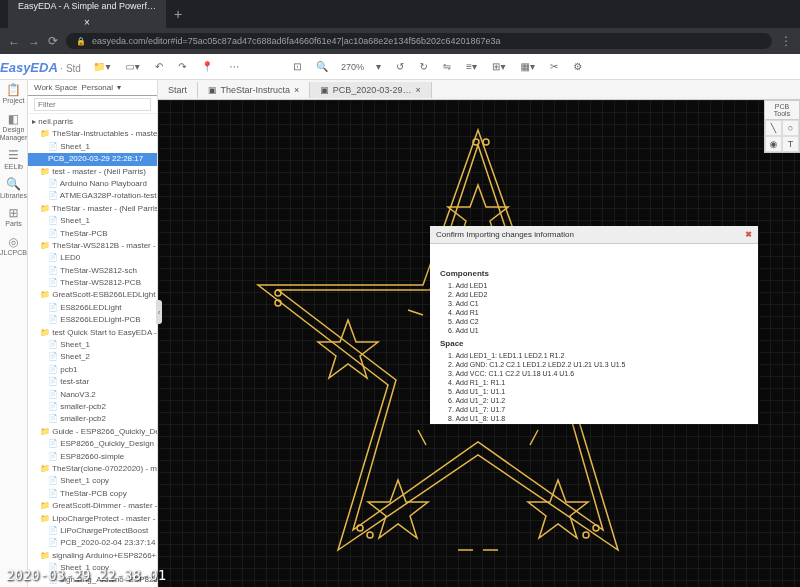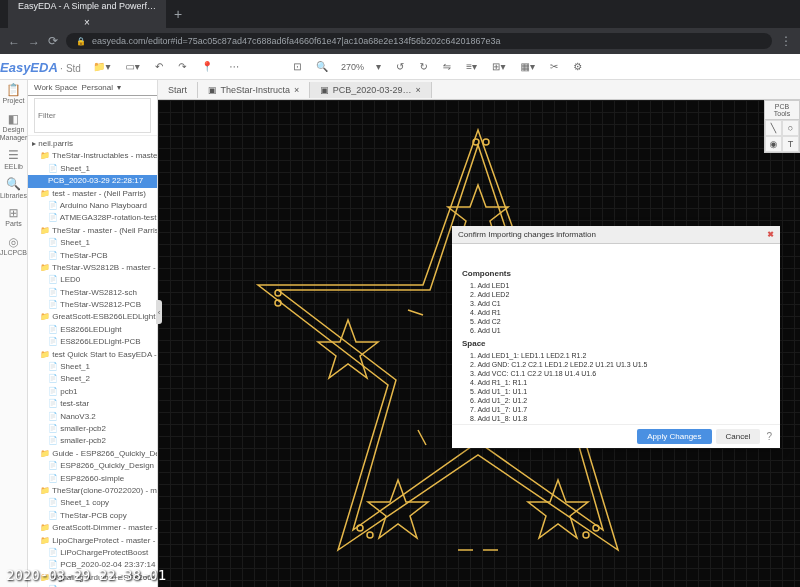--- a/index.html
+++ b/index.html
@@ -18,40 +18,40 @@
 .std { color:#888; font-size:10px; margin-left:2px; }
 .tool-ico { color:#666; font-size:10px; padding:0 3px; }
 .zoom-txt { color:#666; font-size:9px; }
 .app-body { flex:1; display:flex; overflow:hidden; }
 .left-rail { width:28px; background:#fafafa; border-right:1px solid #ddd; display:flex; flex-direction:column; align-items:center; padding-top:4px; gap:8px; }
 .rail-item { font-size:7px; color:#666; text-align:center; line-height:1.1; }
 .rail-ico { font-size:12px; color:#888; }
 .sidebar { width:130px; background:#fff; border-right:1px solid #ddd; font-size:8px; color:#555; overflow:hidden; }
 .ws-row { padding:3px 6px; border-bottom:1px solid #a3a3a3; display:flex; gap:4px; }
 .filter-row { padding:2px 6px; border-bottom:1px solid #eee; }
-.filter-in { width:100%; border:1px solid #ddd; font-size:8px; padding:12px 3px; }
+.filter-in { width:100%; border:1px solid #ddd; font-size:8px; padding:1px 3px; }
 .tree { padding:2px 0; }
 .tree-item { padding:1px 2px 1px 8px; white-space:nowrap; overflow:hidden; line-height:1.3; cursor:pointer; }
 .tree-item.sel { background:#4a90e2; color:#fff; }
 .tree-item.l1 { padding-left:4px; }
 .tree-item.l2 { padding-left:12px; }
 .tree-item.l3 { padding-left:20px; }
 .fold-ico { color:#e6a23c; }
 .file-ico { color:#67c23a; }
 .main { flex:1; display:flex; flex-direction:column; background:#000; position:relative; }
 .tabs-row { height:20px; background:#f5f5f5; display:flex; align-items:center; font-size:9px; color:#555; border-bottom:1px solid #ccc; }
 .doc-tab { padding:3px 10px; border-right:1px solid #ccc; display:flex; align-items:center; gap:4px; }
 .doc-tab.active { background:#e8e8e8; }
 .canvas { flex:1; position:relative; background:#0a0a0a; background-image:linear-gradient(#1a1a1a 1px,transparent 1px),linear-gradient(90deg,#1a1a1a 1px,transparent 1px); background-size:12px 12px; }
 .star-svg { position:absolute; top:10px; left:40px; }
 .pcb-tools { position:absolute; top:0; right:0; width:36px; background:#f5f5f5; border:1px solid #ccc; font-size:7px; color:#555; }
 .pcb-tools-h { padding:2px; text-align:center; border-bottom:1px solid #ccc; }
 .pcb-tools-b { display:flex; flex-wrap:wrap; }
 .pcb-tb { width:17px; height:16px; border:1px solid #ddd; font-size:9px; display:flex; align-items:center; justify-content:center; }
-.dialog { position:absolute; top:226px; left:452px; width:328px; background:#fff; box-shadow:0 2px 10px rgba(0,0,0,0.3); font-size:8px; color:#333; }
+.dialog { position:absolute; top:226px; left:430px; width:328px; background:#fff; box-shadow:0 2px 10px rgba(0,0,0,0.3); font-size:8px; color:#333; }
 .dlg-title { background:#eee; padding:4px 6px; display:flex; justify-content:space-between; border-bottom:1px solid #ccc; }
 .dlg-close { color:#d9534f; font-weight:bold; cursor:pointer; }
 .dlg-body { padding:22px 10px; max-height:180px; overflow:hidden; }
 .dlg-sec { font-weight:bold; margin:3px 0; }
 .dlg-list div { padding-left:8px; line-height:1.3; font-size:7px; }
 .dlg-foot { padding:4px 6px; display:flex; justify-content:flex-end; gap:4px; border-top:1px solid #eee; }
 .btn { padding:3px 10px; font-size:8px; border-radius:2px; cursor:pointer; }
 .btn-primary { background:#4a90e2; color:#fff; }
 .btn-default { background:#eee; color:#333; }
 .help-ico { color:#888; font-size:10px; padding:2px; }
@@ -235,20 +235,15 @@
         <div>3. Add VCC: C1.1 C2.2 U1.18 U1.4 U1.6</div>
         <div>4. Add R1_1: R1.1</div>
         <div>5. Add U1_1: U1.1</div>
         <div>6. Add U1_2: U1.2</div>
         <div>7. Add U1_7: U1.7</div>
         <div>8. Add U1_8: U1.8</div>
         <div>9. Add U1_9: U1.9</div>
         <div>10. Add U1_10: U1.10</div>
       </div>
   </div>
-  <div class="dlg-foot">
-    <span class="btn btn-primary">Apply Changes</span>
-    <span class="btn btn-default">Cancel</span>
-    <span class="help-ico">?</span>
-  </div>
 </div>
 
 <div class="timestamp">2020-03-29 22-38-01</div>
 
 </body></html>

